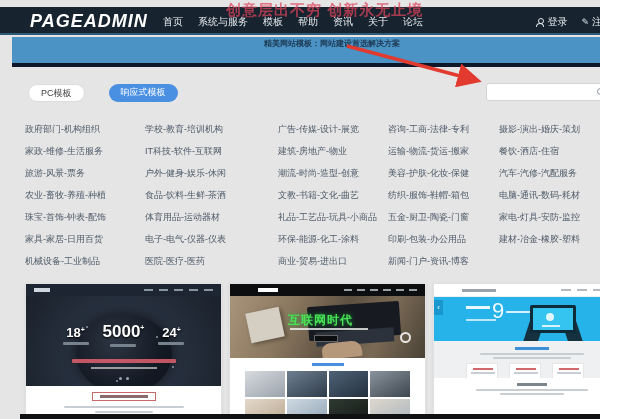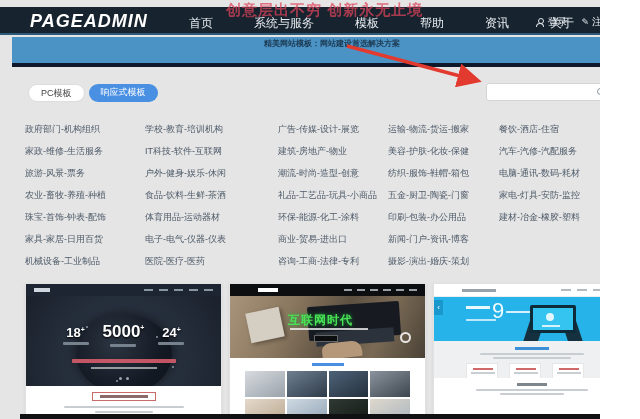--- a/index.html
+++ b/index.html
@@ -5,21 +5,21 @@
   * { margin:0; padding:0; box-sizing:border-box; }
   body { font-family:"Liberation Sans","DejaVu Sans",sans-serif; background:#fff; }
   .page { position:relative; width:600px; height:419px; overflow:hidden; background:#e5e5e5; }
 
   
   .navbar { position:absolute; top:7px; left:0; width:640px; height:28px;
             background:#17232e; border-bottom:2px solid #2d5a78; }
   .logo { position:absolute; left:30px; top:4px; color:#fff; font-size:18px;
           font-weight:bold; font-style:italic; letter-spacing:1px; }
   .nav-items { position:absolute; left:163px; top:8px; display:flex; gap:15px; }
-  .nav-item { color:#e8edf2; font-size:12px; cursor:pointer; white-space:nowrap;margin-left:26px; }
+  .nav-item { color:#e8edf2; font-size:10px; cursor:pointer; white-space:nowrap; }
   .nav-auth { position:absolute; right:28px; top:8px; display:flex; gap:14px; align-items:center; }
   .auth-link { color:#e8edf2; font-size:10px; display:flex; align-items:center; gap:3px; cursor:pointer; }
   .person-icon { width:8px; height:8px; display:inline-block; position:relative; }
   .person-icon:before { content:""; position:absolute; top:0; left:2px; width:4px; height:4px;
                         border:1px solid #dfe6ec; border-radius:50%; }
   .person-icon:after { content:""; position:absolute; bottom:-1px; left:0; width:6px; height:3px;
                        border:1px solid #dfe6ec; border-bottom:none; border-radius:4px 4px 0 0; }
   .pen-icon { color:#dfe6ec; font-size:9px; }
 
   
@@ -31,21 +31,21 @@
             background:#4b92c5; border-bottom:4px solid #0f172a; overflow:hidden; }
   .banner-text { position:absolute; top:1px; width:100%; text-align:center;
                  font-size:8px; color:#1c3a52; font-weight:bold; }
   .banner-brand { position:absolute; right:-8px; top:11px; font-size:17px; font-weight:bold;
                   font-style:italic; color:#d8c566; letter-spacing:1px; }
 
   
   .arrow-svg { position:absolute; left:0; top:0; width:640px; height:419px; z-index:30; pointer-events:none; }
 
   
-  .tabs { position:absolute; top:84px; left:28px; display:flex; gap:4px; }
+  .tabs { position:absolute; top:84px; left:28px; display:flex; gap:24px; }
   .tab { height:18px; padding:0 12px; border-radius:10px; font-size:9px; line-height:17px; cursor:pointer; }
   .tab-pc { background:#fff; border:1px solid #ddd; color:#444; }
   .tab-resp { background:#4a90e2; color:#fff; }
 
   
   .search-box { position:absolute; top:83px; left:486px; width:126px; height:18px;
                 border:1px solid #d5d5d5; border-radius:3px; background:#fff; }
   .search-input { position:absolute; left:0; top:0; width:104px; height:16px; border:none; outline:none;
                   padding-left:10px; font-size:9px; color:#4a84d8; background:transparent;
                   font-family:"Liberation Sans",sans-serif; }
@@ -252,20 +252,21 @@
     <span class="cat-link">学校-教育-培训机构</span>
     <span class="cat-link">IT科技-软件-互联网</span>
     <span class="cat-link">户外-健身-娱乐-休闲</span>
     <span class="cat-link">食品-饮料-生鲜-茶酒</span>
     <span class="cat-link">体育用品-运动器材</span>
     <span class="cat-link">电子-电气-仪器-仪表</span>
     <span class="cat-link">医院-医疗-医药</span>
     <span class="cat-link">广告-传媒-设计-展览</span>
     <span class="cat-link">建筑-房地产-物业</span>
     <span class="cat-link">潮流-时尚-造型-创意</span>
+    <span class="cat-link">文教-书籍-文化-曲艺</span>
     <span class="cat-link">礼品-工艺品-玩具-小商品</span>
     <span class="cat-link">环保-能源-化工-涂料</span>
     <span class="cat-link">商业-贸易-进出口</span>
     <span class="cat-link">咨询-工商-法律-专利</span>
     <span class="cat-link">运输-物流-货运-搬家</span>
     <span class="cat-link">美容-护肤-化妆-保健</span>
     <span class="cat-link">纺织-服饰-鞋帽-箱包</span>
     <span class="cat-link">五金-厨卫-陶瓷-门窗</span>
     <span class="cat-link">印刷-包装-办公用品</span>
     <span class="cat-link">新闻-门户-资讯-博客</span>

